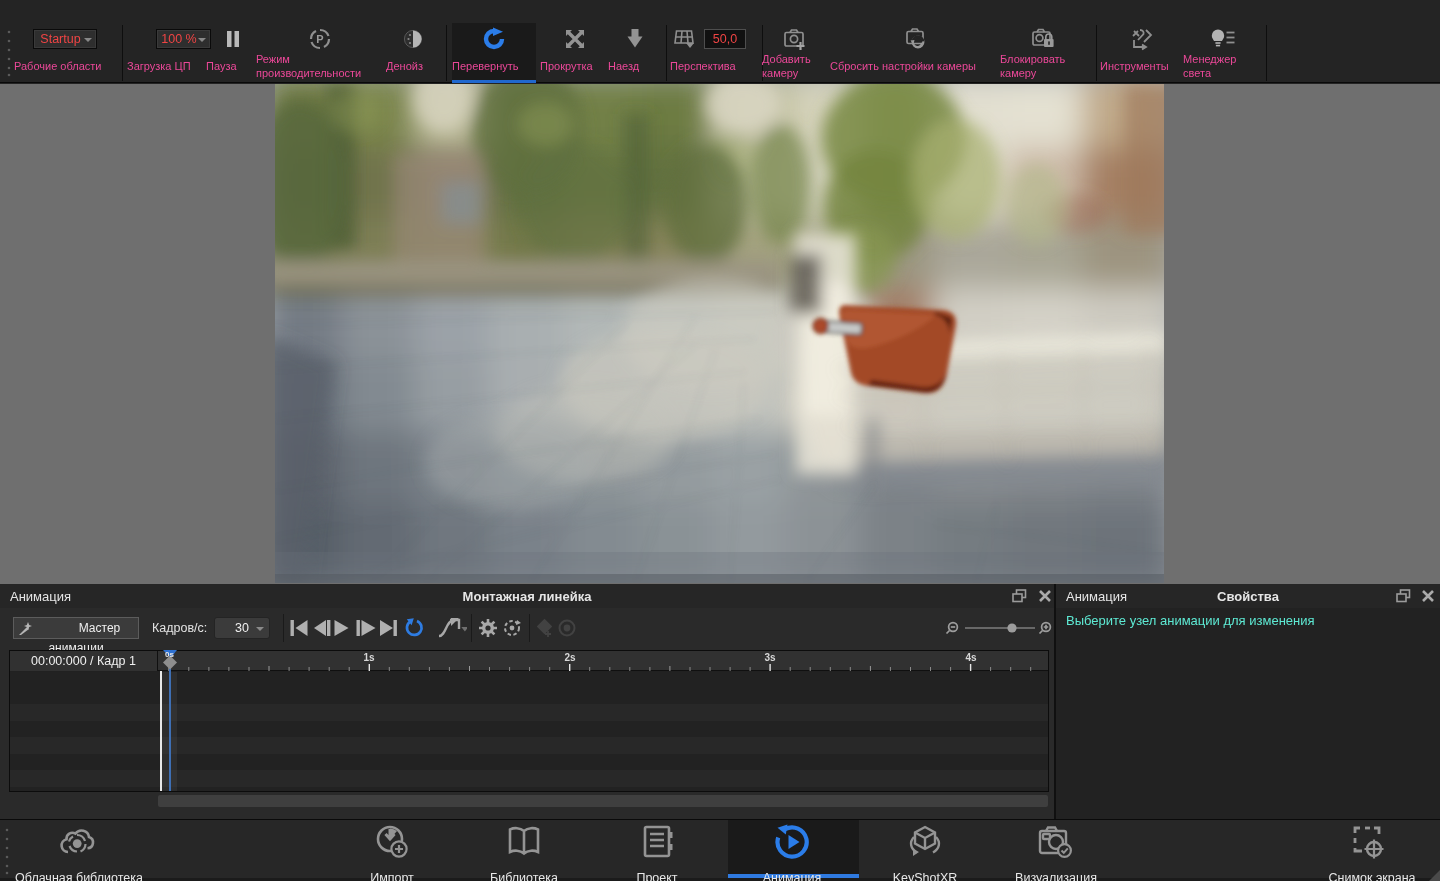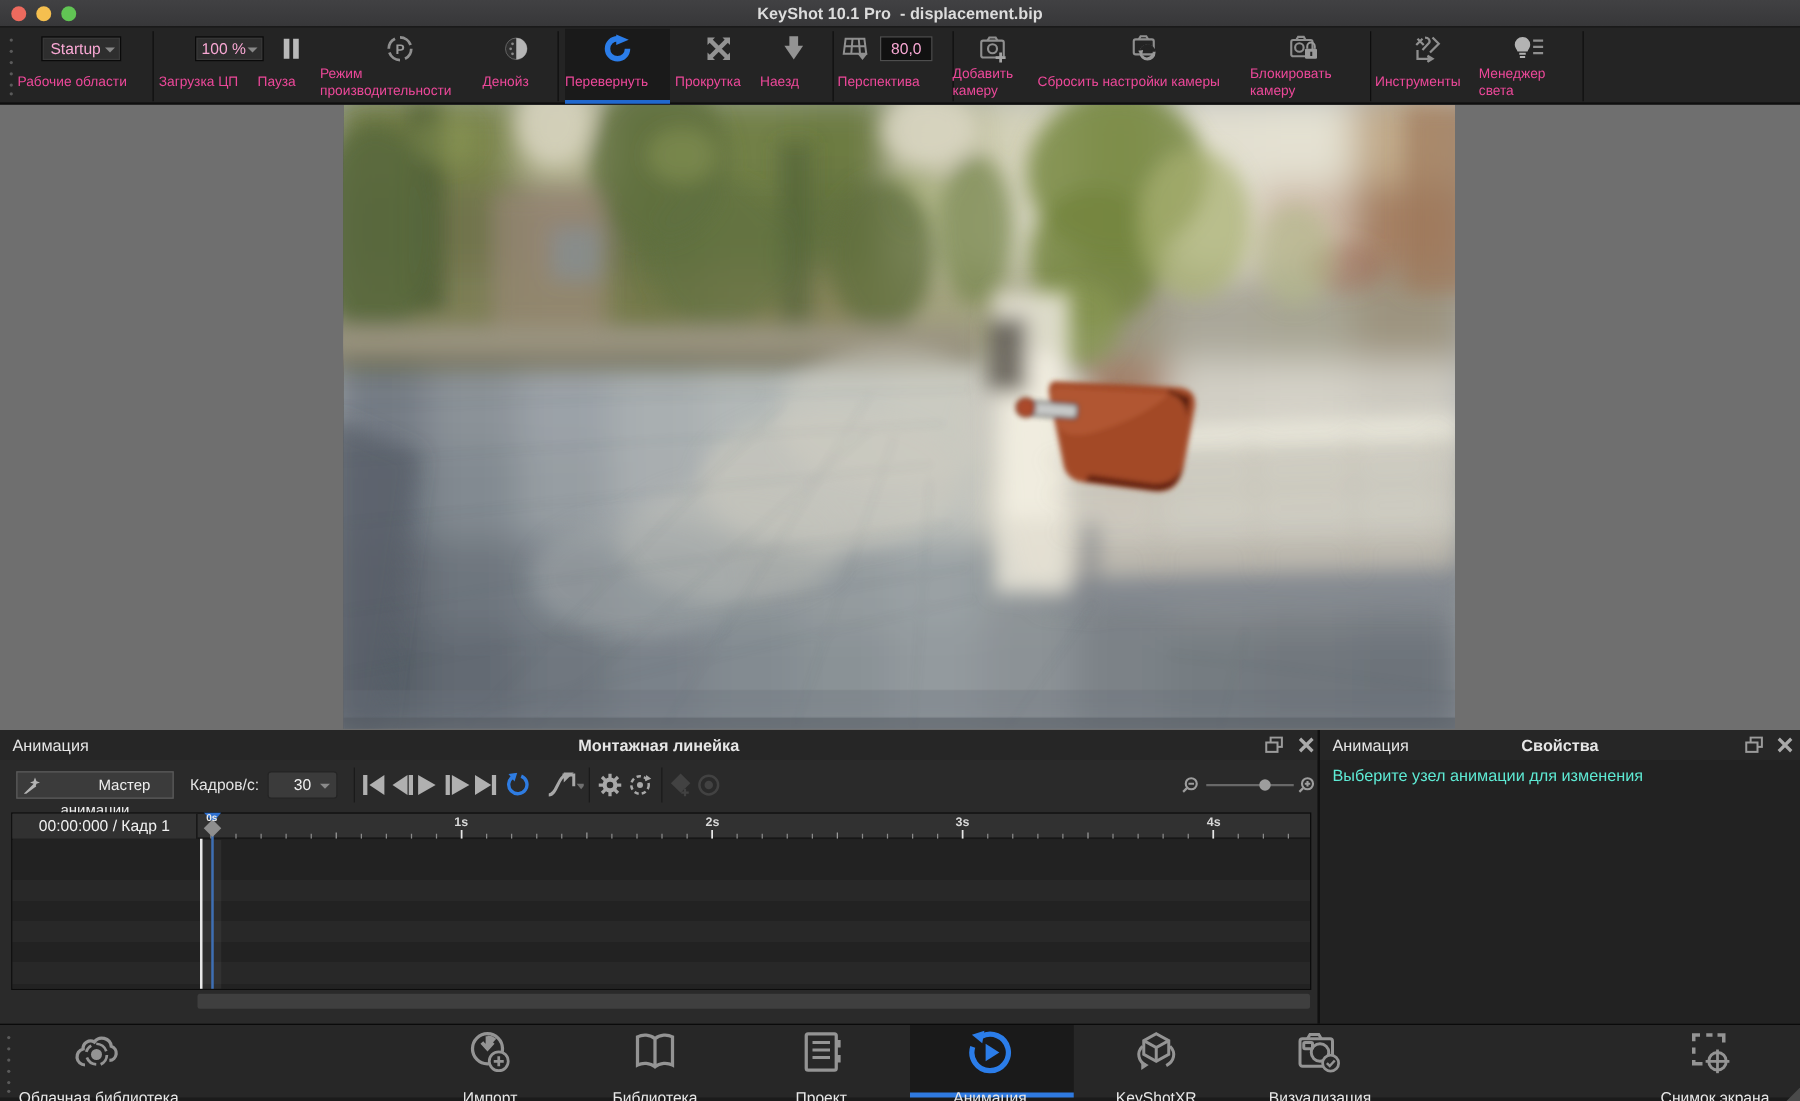--- a/index.html
+++ b/index.html
@@ -10,21 +10,21 @@
 #titlebar{position:absolute;left:0;top:0;width:1440px;height:22px;
  background:linear-gradient(#414143,#373739);border-bottom:1px solid #161616;}
 .tl{position:absolute;top:5px;width:12px;height:12px;border-radius:50%;}
 #title{position:absolute;left:0;top:0;width:100%;height:22px;line-height:22px;
  text-align:center;color:#dcdcdc;font-size:13px;font-weight:600;}
 
 #toolbar{position:absolute;left:0;top:23px;width:1440px;height:60px;background:#242424;border-bottom:1px solid #090909;}
 .tsep{position:absolute;top:2px;height:56px;width:1px;background:#0e0e0e;}
 .tlabel{position:absolute;color:#ec4899;font-size:11px;text-align:left;line-height:14px;}
 .dropbox{position:absolute;top:6px;height:20px;background:#2e2e2e;border:1px solid #0a0a0a;
- color:#f9a8d4;font-size:12.5px;text-align:center;box-shadow:inset 0 0 0 1px #3a3a3a;padding-right:9px;}
+ color:#ef4444;font-size:12.5px;text-align:center;box-shadow:inset 0 0 0 1px #3a3a3a;padding-right:9px;}
 .dropbox .arr{position:absolute;right:4px;top:8px;width:0;height:0;border:4px solid transparent;border-top-color:#888;}
 .selbtn{position:absolute;background:#1a1a1a;border-bottom:3px solid #2068cf;}
 
 #viewport{position:absolute;left:0;top:84px;width:1440px;height:500px;background:#6f6f6f;}
 #photo{position:absolute;left:275px;top:0;width:889px;height:499px;}
 
 .panel-h{position:absolute;height:24px;background:#262626;color:#e6e6e6;font-size:13px;}
 .panel-h .lt{position:absolute;left:10px;top:5px;}
 .panel-h .ct{position:absolute;left:0;width:100%;text-align:center;top:5px;font-weight:700;}
 #animpanel{position:absolute;left:0;top:584px;width:1054px;height:235px;background:#2a2a2a;}
@@ -39,26 +39,20 @@
 #scrollbar{position:absolute;left:158px;top:211px;width:890px;height:12px;background:#3f3f3f;border-radius:2px;}
 
 #ribbon{position:absolute;left:0;top:819px;width:1440px;height:62px;background:#272727;border-top:1px solid #0a0a0a;border-bottom:3px solid #1b1b1b;}
 .rlabel{position:absolute;color:#e8e8e8;font-size:12.5px;text-align:center;top:39px;margin-top:12px;}
 svg{display:block;}
 .icwrap{position:absolute;display:flex;align-items:center;justify-content:center;}
 </style></head>
 <body>
 <div id="app">
 
-  <div id="titlebar">
-    <div id="title">KeyShot 10.1 Pro&nbsp; - displacement.bip</div>
-    <div class="tl" style="left:9px;background:#ed6a5e;"></div>
-    <div class="tl" style="left:29px;background:#f5bf4f;"></div>
-    <div class="tl" style="left:49px;background:#61c454;"></div>
-  </div>
 
   <div id="toolbar">
 
     <svg class="abs" style="left:6px;top:5px;" width="6" height="50">
         <g fill="#5a5a5a">
       <circle cx="3" cy="4" r="1.3"></circle>
           <circle cx="3" cy="13" r="1.3"></circle>
           <circle cx="3" cy="22" r="1.3"></circle>
       <circle cx="3" cy="31" r="1.3"></circle>
           <circle cx="3" cy="40" r="1.3"></circle>
@@ -142,21 +136,21 @@
 
     <div class="icwrap" style="left:672px;top:6px;width:24px;height:20px;">
       <svg width="22" height="20" viewBox="0 0 22 20">
           <g stroke="#8f8f8f" stroke-width="1.6" fill="none">
         <path d="M3.5 2 L18.5 2 L20 14 L2 14 Z"></path>
             <path d="M9 2 L8 14 M14 2 L15 14 M2.8 8 L19.2 8"></path>
           </g>
         <path d="M13 14 L21 14 L17 19 Z" fill="#8f8f8f"></path>
         </svg>
       </div>
-    <div class="dropbox" style="left:704px;width:42px;line-height:18px;background:#111;box-shadow:none;border-color:#4e4e4e;padding-right:0;">80,0</div>
+    <div class="dropbox" style="left:704px;width:42px;line-height:18px;background:#111;box-shadow:none;border-color:#4e4e4e;padding-right:0;">50,0</div>
     <div class="tlabel" style="left:670px;top:36px;width:82px;">Перспектива</div>
     <div class="tsep" style="left:762px;"></div>
 
     <div class="icwrap" style="left:780px;top:5px;width:30px;height:22px;">
       <svg width="24" height="23" viewBox="0 0 24 23">
           <g stroke="#8f8f8f" stroke-width="1.7" fill="none">
         <rect x="2" y="4.5" width="18" height="13.5" rx="1.5"></rect>
             <path d="M7 4.5 L8.5 2 L13.5 2 L15 4.5"></path>
         <circle cx="11" cy="11" r="3.6"></circle>
           </g>

